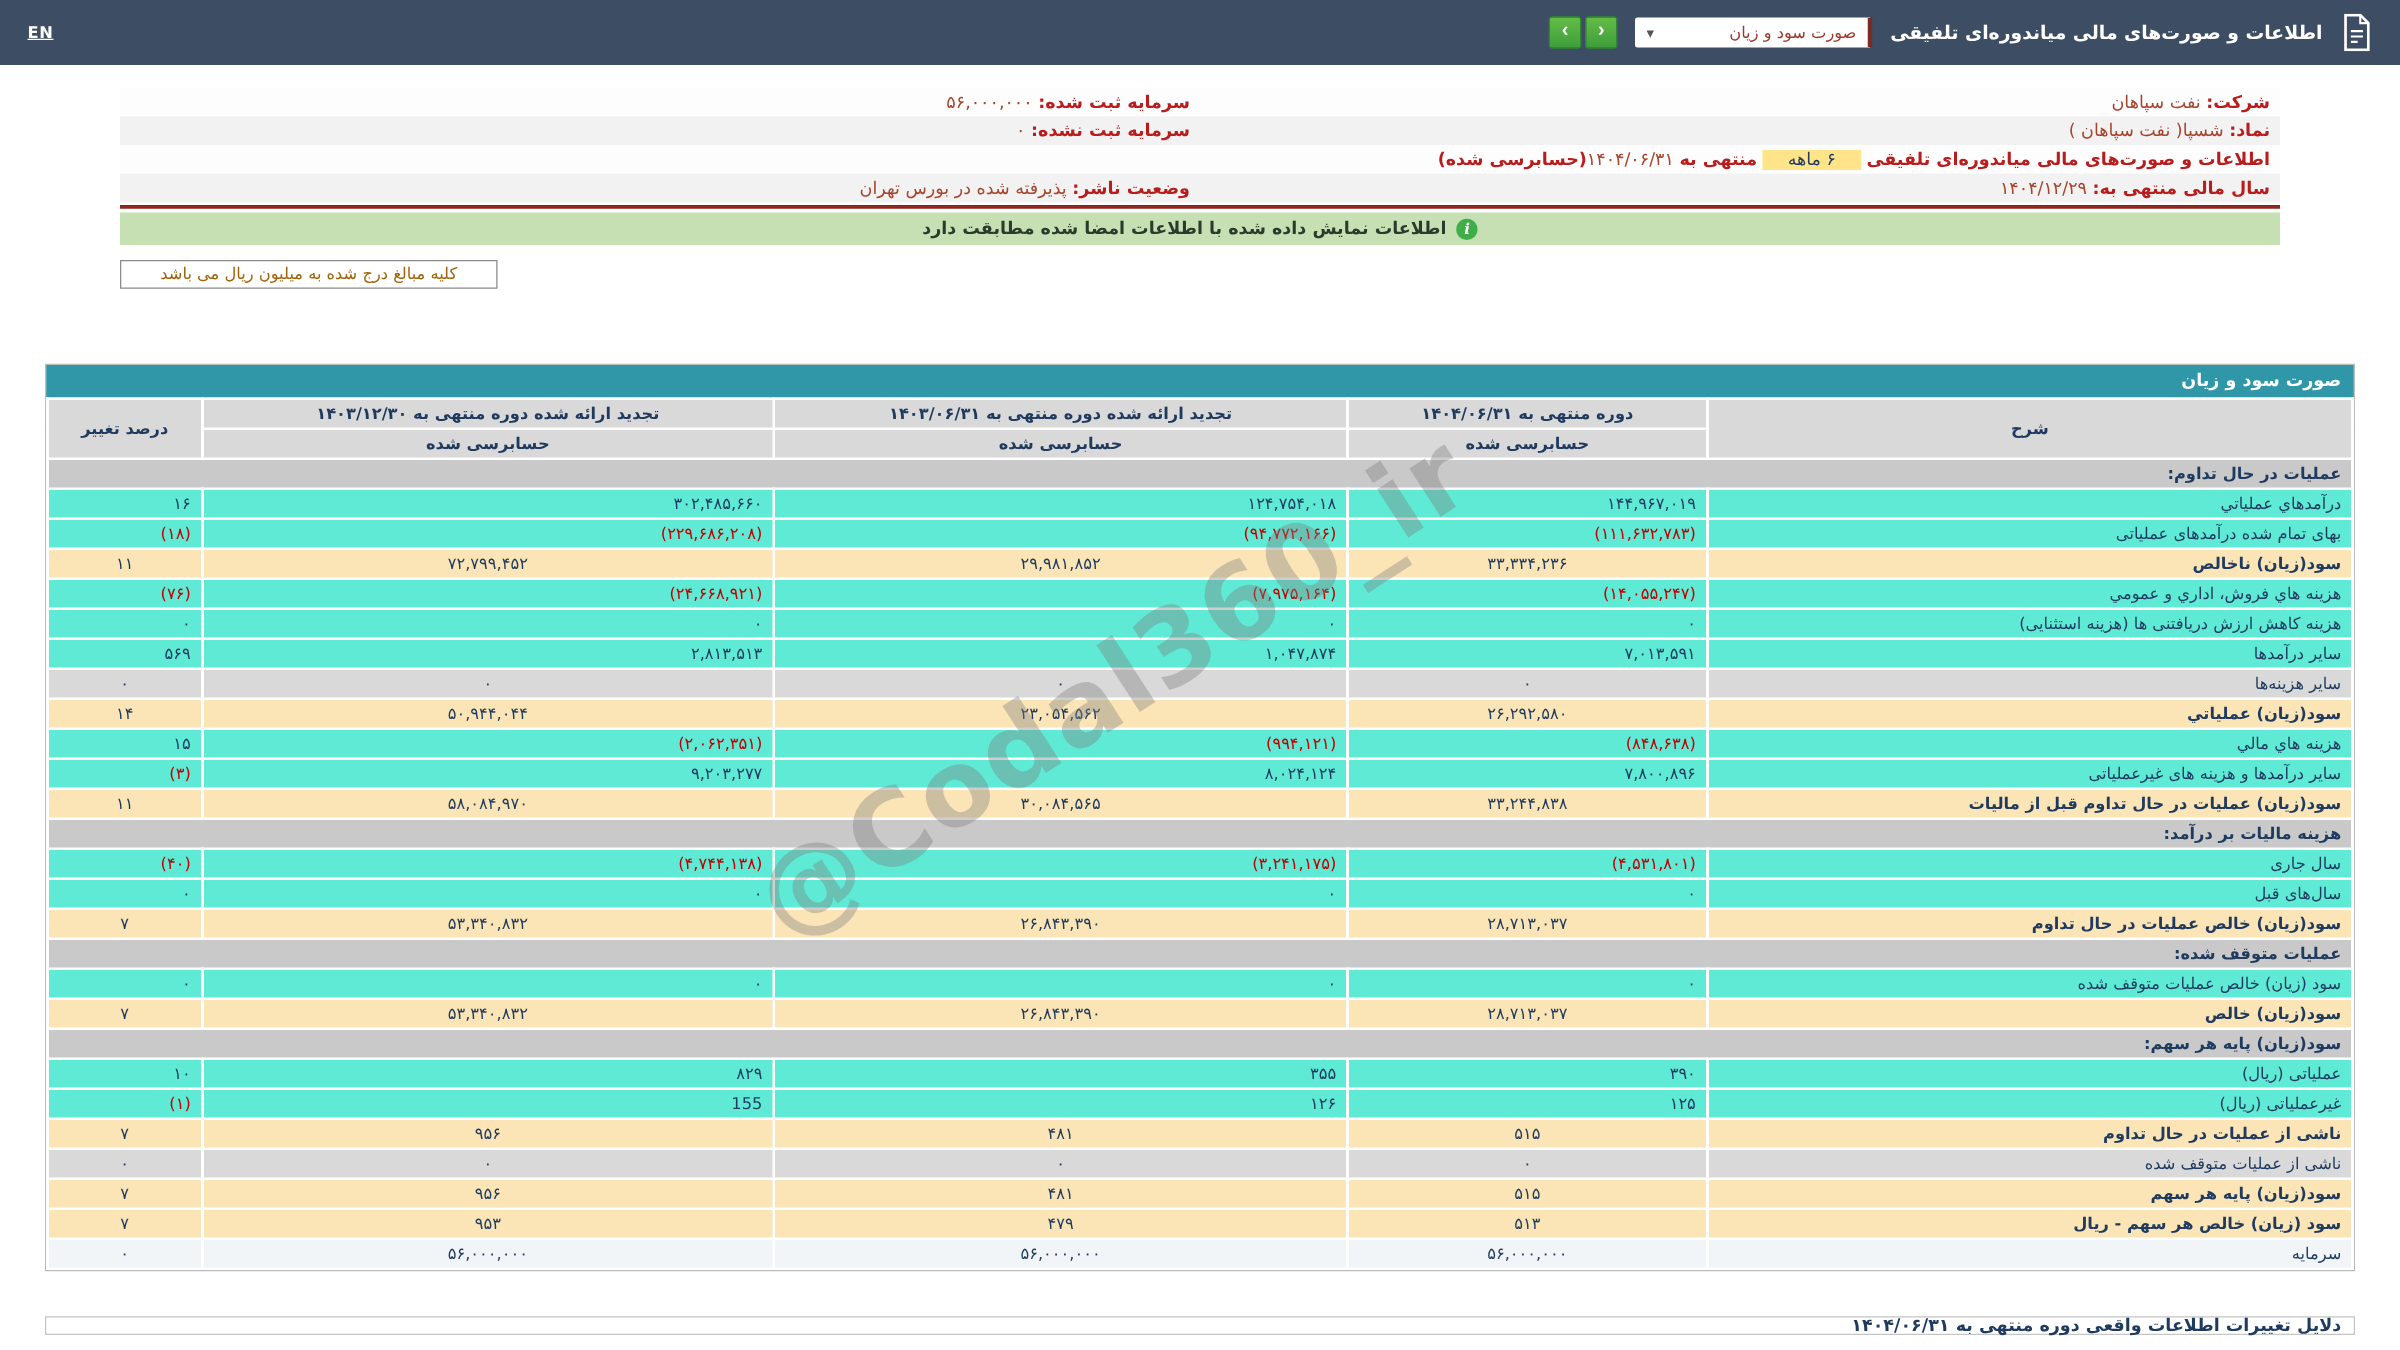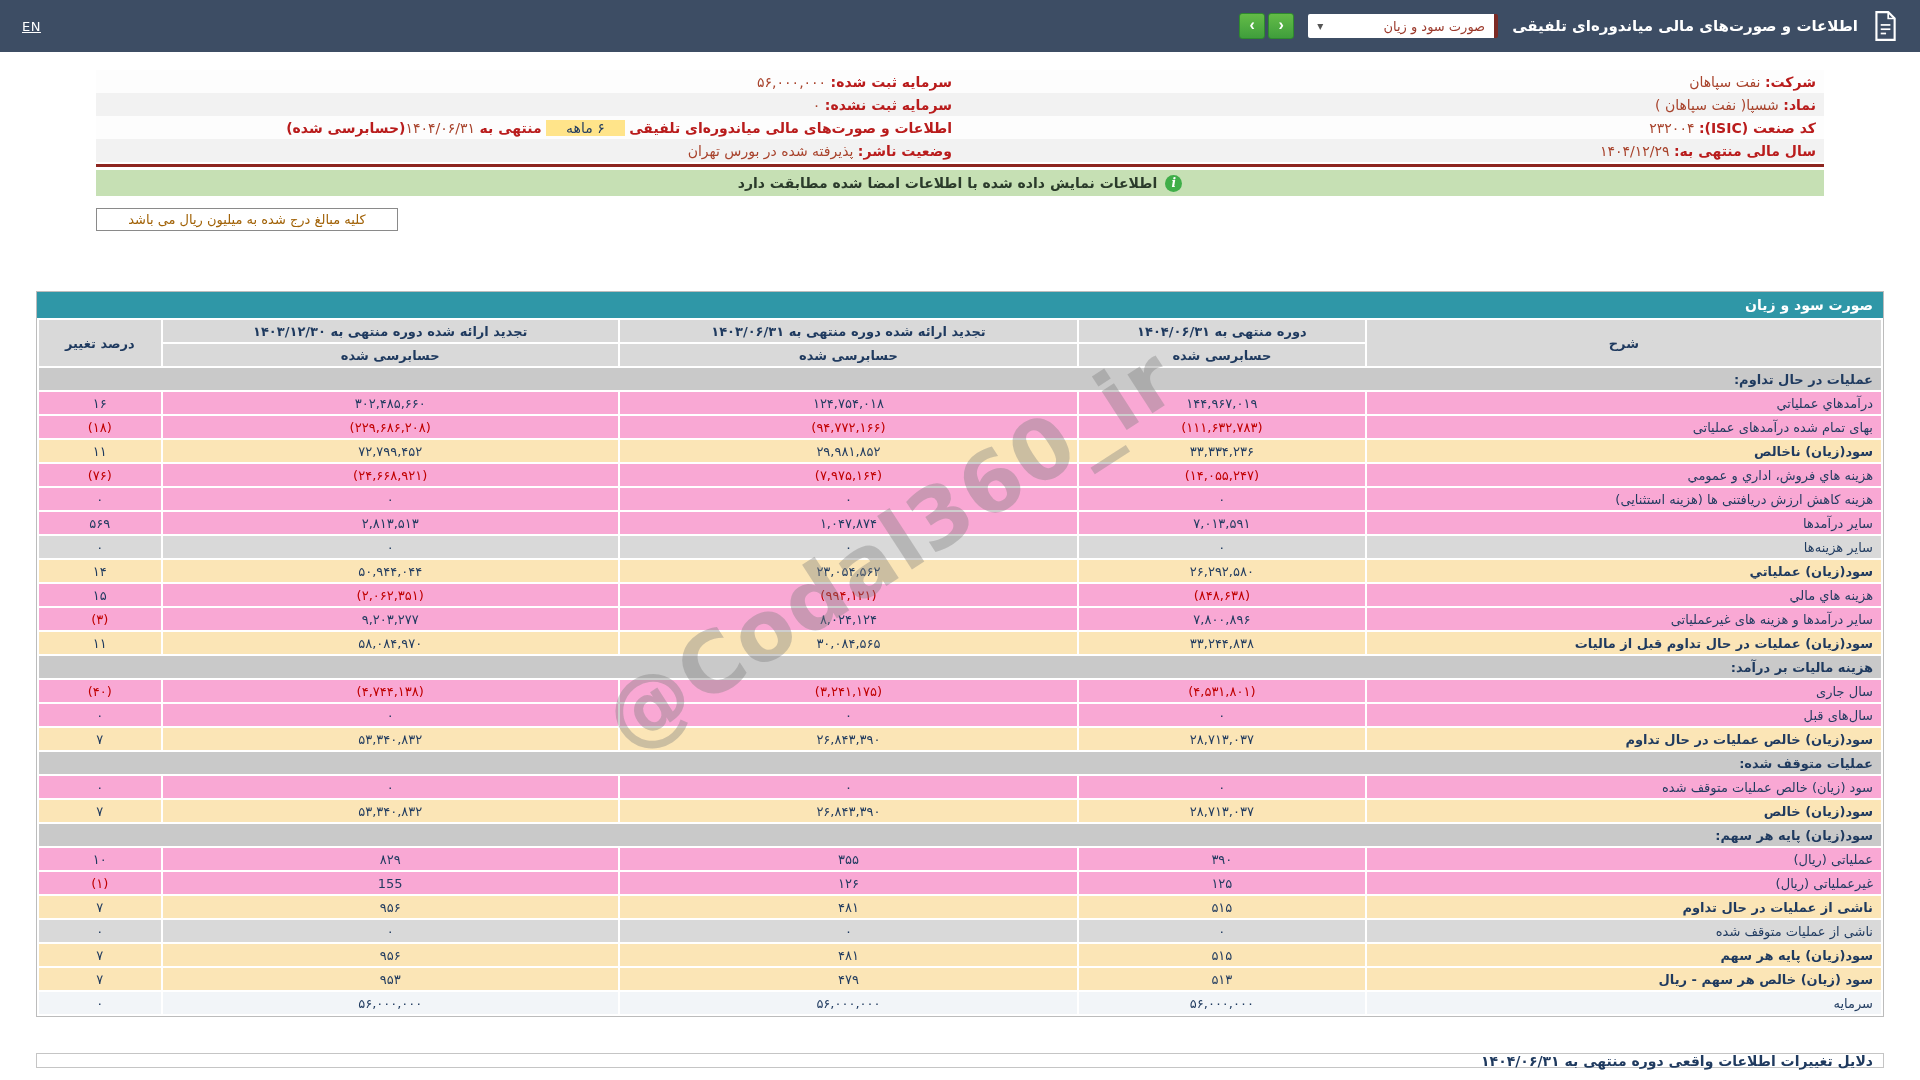--- a/index.html
+++ b/index.html
@@ -9,21 +9,21 @@
   
   .topbar { height: 52px; background: #3d4d64; display: flex; align-items: center; justify-content: space-between; padding: 0 22px; }
   .topbar-cluster { display: flex; align-items: center; gap: 14px; }
   .report-icon { display: flex; align-items: center; }
   .topbar-title { color: #fff; font-weight: bold; font-size: 15px; white-space: nowrap; }
   .statement-select { background: #fff; height: 24px; min-width: 190px; display: flex; align-items: center; justify-content: space-between; padding: 0 9px; border-radius: 2px; border-left: none; border-right: 4px solid #7c2a24; cursor: pointer; }
   .statement-select .sel-text { color: #9c3a2c; font-size: 13px; white-space: nowrap; }
   .statement-select .caret { color: #555; font-size: 12px; line-height: 1; }
   .nav-btns { display: flex; gap: 3px; direction: ltr; }
   .nav-btn { width: 26px; height: 26px; border: 1px solid #2e8a2e; border-radius: 3px; background: linear-gradient(#63bc47, #3f9e3c); color: #fff; font-size: 16px; font-weight: bold; display: flex; align-items: center; justify-content: center; cursor: pointer; padding-bottom: 2px; }
-  .lang-en { color: #fff; font-size: 13px; text-decoration: underline; cursor: pointer; letter-spacing: .5px; }
+  .lang-en { color: #fff; font-size: 13px; text-decoration: underline; cursor: pointer; letter-spacing: .5px; font-weight: bold; }
 
   
   .info { margin: 18px 96px 0; font-size: 14px; }
   .info-row { display: grid; grid-template-columns: 1fr 1fr; min-height: 23px; align-items: center; }
   .info-row:nth-child(odd) { background: #fdfdfd; }
   .info-row:nth-child(even) { background: #f2f2f2; }
   .info-cell { padding: 1px 8px; white-space: nowrap; }
   .info-label { font-weight: bold; color: #b91c1c; }
   .info-value { color: #a8432c; }
   .hl { background: #ffe48a; padding: 0 20px; }
@@ -39,21 +39,21 @@
 
   
   .statement { margin: 60px 36px 0; border: 1px solid #bcbcbc; }
   .tbl-title { background: #2f97a7; color: #fff; font-weight: bold; font-size: 14px; height: 26px; display: flex; align-items: center; padding: 0 10px; }
   table { width: 100%; border-collapse: collapse; table-layout: fixed; font-size: 13px; }
   th, td { border: 2px solid #fff; height: 24px; padding: 0 8px; white-space: nowrap; overflow: hidden; }
   thead th { background: #d9d9d9; font-weight: bold; text-align: center; color: #1f3a5f; font-size: 13px; }
   td.label { text-align: right; margin-top: 39px; }
   td.val { text-align: center; }
   td.section-label { background: #c9c9c9; font-weight: bold; text-align: right; padding-left: 12px; }
-  tr.bg-blue td { background: #f9a8d4; }
+  tr.bg-blue td { background: #5eead4; text-align: right; }
   tr.bg-yellow td { background: #fbe5b6; }
   tr.bg-yellow td.label { font-weight: bold; }
   tr.bg-gray td { background: #d9d9d9; }
   tr.bg-plain td { background: #f2f5f8; }
   .neg { color: #c00000; }
 
   
   .footer-note { margin: 36px 36px 0; border: 1px solid #c5c5c5; background: #fff; height: 15px; display: flex; align-items: center; padding: 0 10px; font-weight: bold; font-size: 14px; color: #1f3a5f; }
 
   
@@ -101,24 +101,20 @@
     <div class="info-cell">
       <span class="info-label">نماد:</span>
       <span class="info-value">شسپا( نفت سپاهان )</span>
     </div>
     <div class="info-cell">
       <span class="info-label">سرمایه ثبت نشده:</span>
       <span class="info-value">۰</span>
     </div>
   </div>
   <div class="info-row">
-    <div class="info-cell">
-      <span class="info-label">کد صنعت (ISIC):</span>
-      <span class="info-value">۲۳۲۰۰۴</span>
-    </div>
     <div class="info-cell">
       <span class="info-label">اطلاعات و صورت‌های مالی میاندوره‌ای تلفیقی</span>
       <span class="hl">۶ ماهه</span>
       <span class="info-label">منتهی به</span>
       <span class="info-value">۱۴۰۴/۰۶/۳۱</span><span class="info-label">(حسابرسی شده)</span>
     </div>
   </div>
   <div class="info-row">
     <div class="info-cell">
       <span class="info-label">سال مالی منتهی به:</span>

